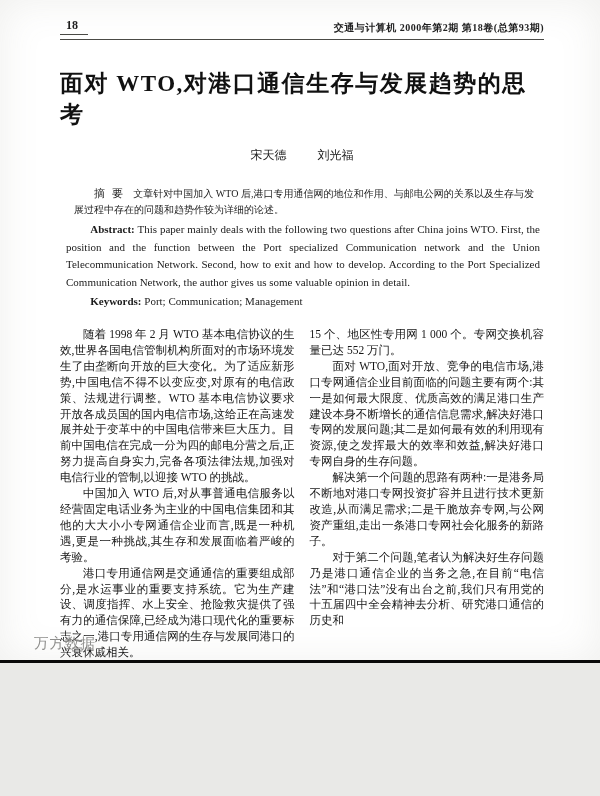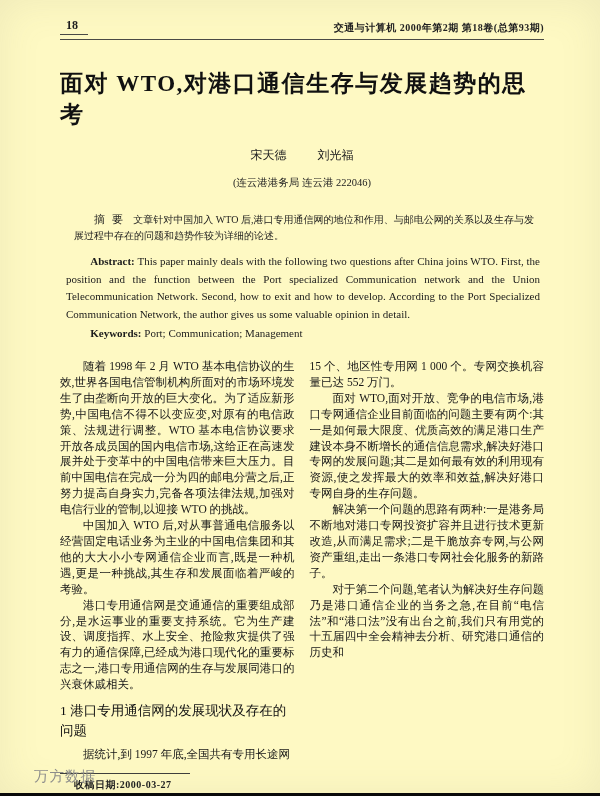--- a/index.html
+++ b/index.html
@@ -4,22 +4,22 @@
 <style>
   * { margin: 0; padding: 0; box-sizing: border-box; }
   html, body { width: 600px; }
   body {
     font-family: "Liberation Serif", "DejaVu Serif", serif;
     background: #e9e9e7;
   }
   .page {
     position: relative;
     width: 600px;
-    height: 796px;
-    background: #fef9c3;
+    height: 663px;
+    background: #ffffff;
     color: #1c1c1c;
     overflow: hidden;
     box-shadow: inset 0 0 40px rgba(120,120,110,0.12);
   }
   .content { padding: 18px 56px 0 60px; }
 
   
   .page-header {
     display: flex;
     justify-content: space-between;
@@ -73,21 +73,21 @@
     color: #1d1d1d;
   }
   .abstract-cn .lbl { font-weight: normal; font-size: 11px; letter-spacing: 2px; margin-right: 8px; font-family: "Liberation Sans", "DejaVu Sans", sans-serif; }
   .abstract-cn p.first { text-indent: 2em; }
   .keywords-cn { margin: 4px 10px 0 14px; font-size: 10px; text-indent: 2em; }
   .keywords-cn .lbl { font-weight: bold; font-size: 11px; letter-spacing: 1px; margin-right: 10px; font-family: "Liberation Sans", "DejaVu Sans", sans-serif; }
   .keywords-cn .kw { letter-spacing: 1px; word-spacing: 8px; }
 
   
   .abstract-en {
-    margin: 10px 4px 0 6px;
+    margin: 4px 4px 0 6px;
     font-size: 11px;
     line-height: 17.5px;
     text-align: justify;
     color: #1b1b1b;
   }
   .abstract-en p.first { text-indent: 2.2em; }
   .abstract-en .lbl { font-weight: bold; }
   .keywords-en { margin: 4px 4px 0 6px; font-size: 11px; text-indent: 2.2em; }
   .keywords-en .lbl { font-weight: bold; }
 
@@ -154,21 +154,20 @@
       <span class="journal-info">交通与计算机  2000年第2期  第18卷(总第93期)</span>
     </div>
 
     <h1 class="paper-title">面对 WTO,对港口通信生存与发展趋势的思考</h1>
 
     <div class="authors">
       <span class="author">宋天德</span>
       <span class="author">刘光福</span>
     </div>
 
-    <div class="affiliation">(连云港港务局  连云港 222046)</div>
 
     <div class="abstract-cn">
       <p class="first"><span class="lbl">摘  要</span><span>文章针对中国加入 WTO 后,港口专用通信网的地位和作用、与邮电公网的关系以及生存与发展过程中存在的问题和趋势作较为详细的论述。</span></p>
     </div>
 
     <div class="abstract-en">
       <p class="first"><span class="lbl">Abstract:</span> <span>This paper mainly deals with the following two questions after China joins WTO. First, the position and the function between the Port specialized Communication network and the Union Telecommunication Network. Second, how to exit and how to develop. According to the Port Specialized Communication Network, the author gives us some valuable opinion in detail.</span></p>
     </div>
     <div class="keywords-en">
       <span class="lbl">Keywords:</span> <span>Port; Communication; Management</span>

